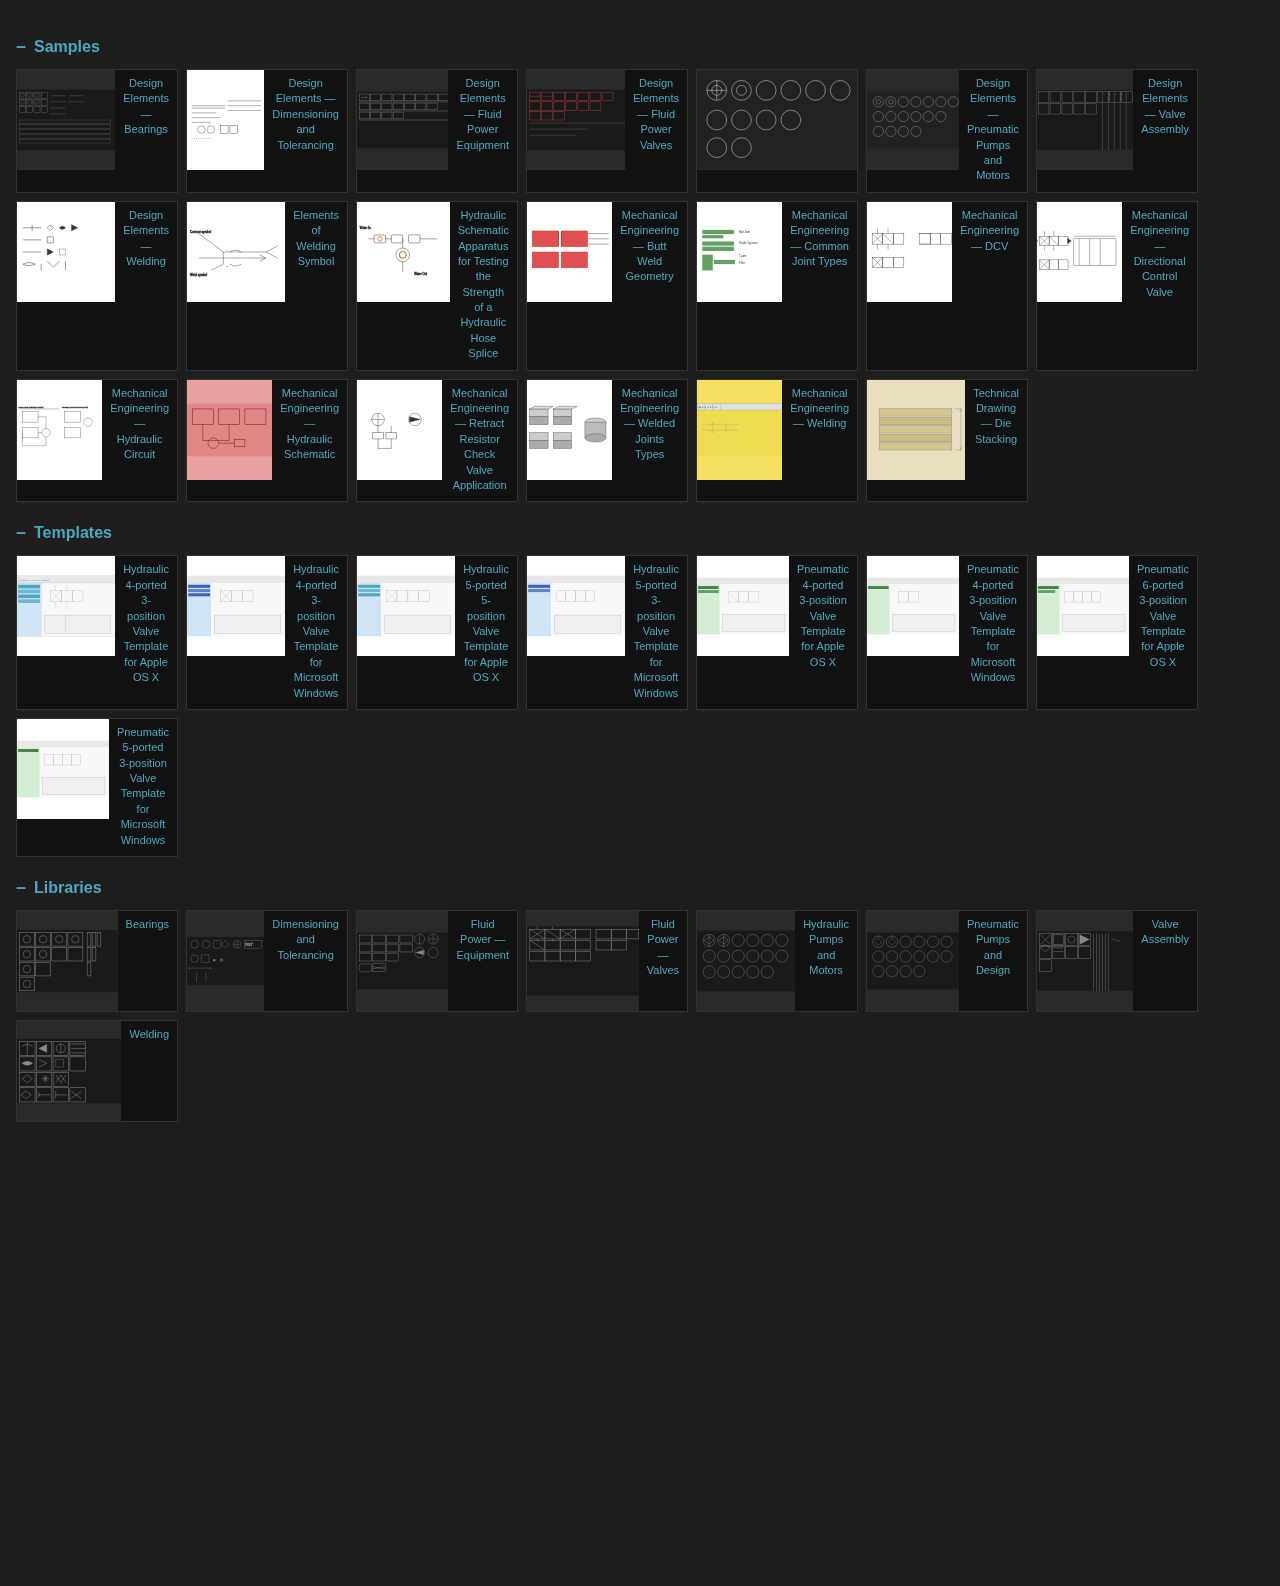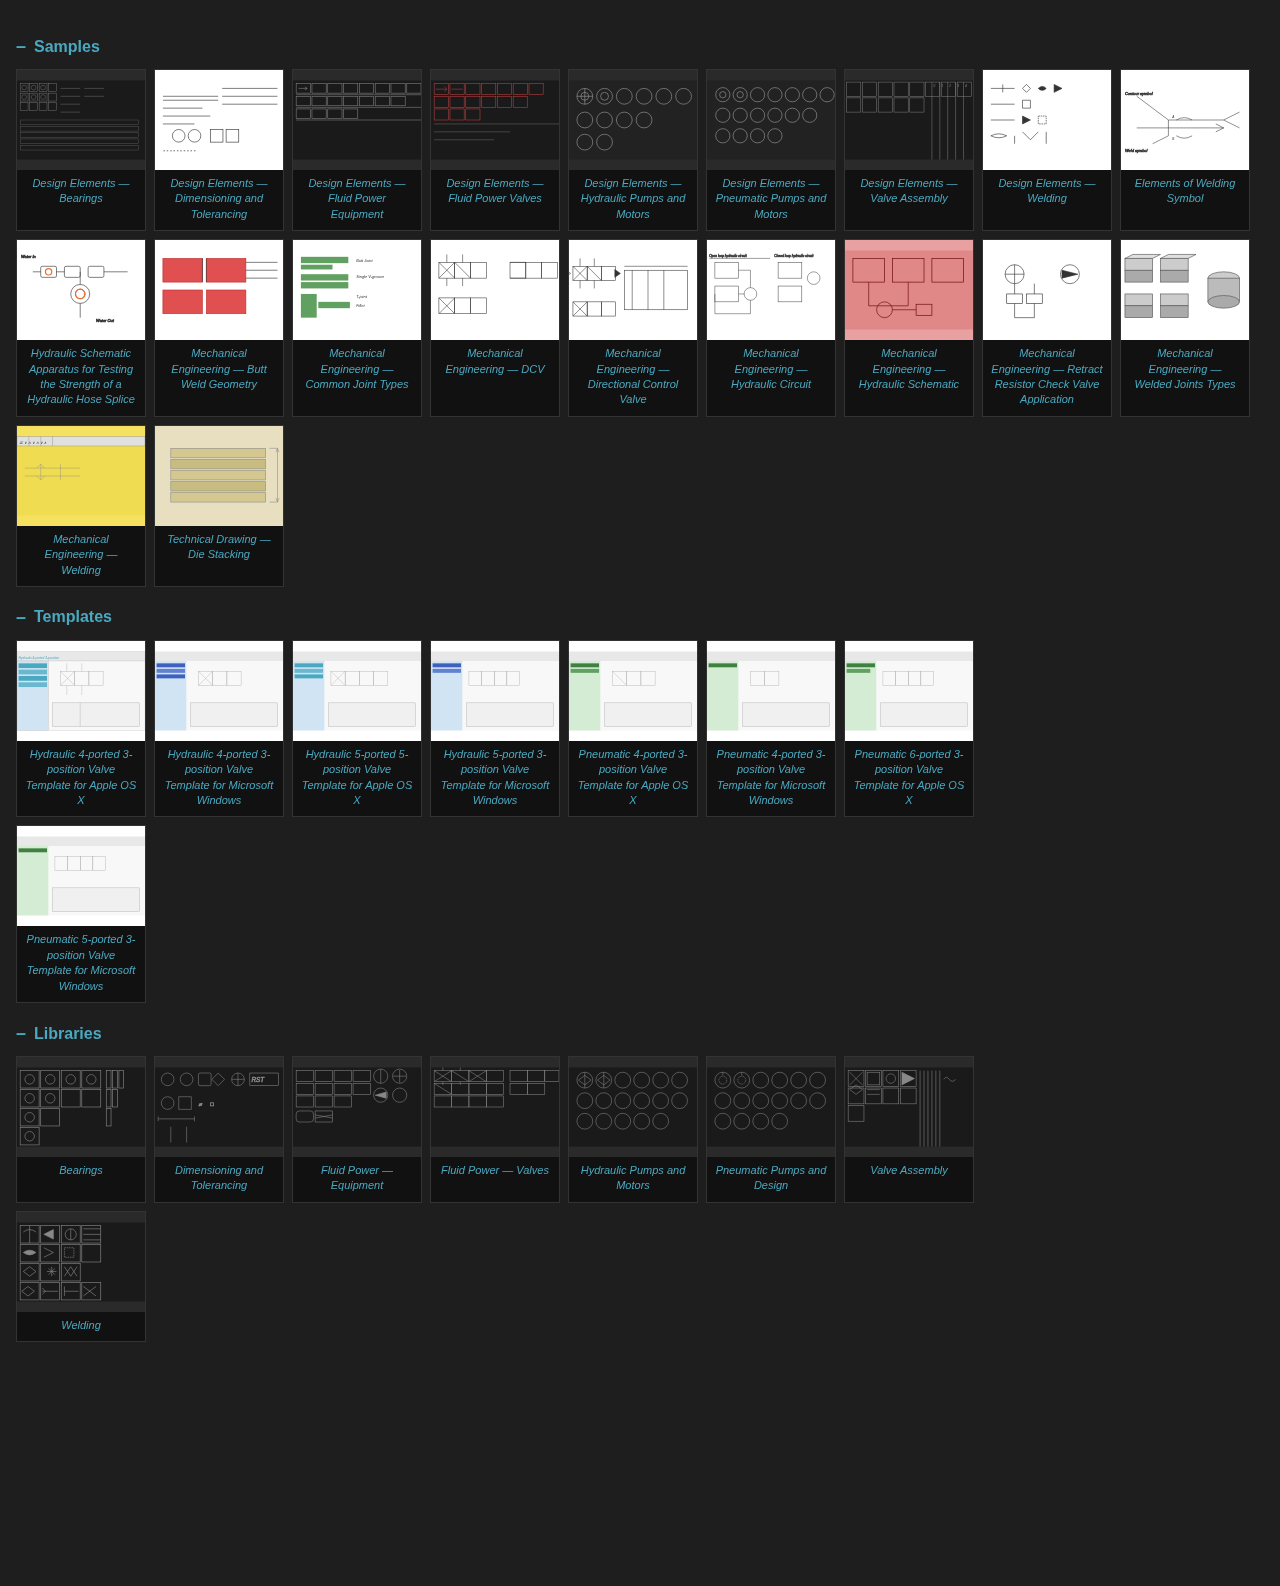--- a/index.html
+++ b/index.html
@@ -29,25 +29,24 @@
     }
     .grid {
       display: flex;
       flex-wrap: wrap;
       gap: 8px;
       margin-bottom: 8px;
     }
     .card {
       background: #111;
       border: 1px solid #333;
-      width: 130px;
+      width: 162px;
       cursor: pointer;
       display: flex;
-      flex-direction: column;
-      font-style: italic;
+      flex-direction: row;
     }
     .card-thumb {
       width: 100%;
       height: 100px;
       background: #2a2a2a;
       display: flex;
       align-items: center;
       justify-content: flex-end;
       overflow: hidden;
       position: relative;
@@ -249,21 +248,20 @@
             <circle cx="70" cy="50" r="10"></circle>
               <circle cx="95" cy="50" r="10"></circle>
             <circle cx="20" cy="78" r="10"></circle>
               <circle cx="45" cy="78" r="10"></circle>
 
             <line x1="20" y1="10" x2="20" y2="30"></line>
               <line x1="10" y1="20" x2="30" y2="20"></line>
           </g>
         </svg>
       </div>
-      <div class="card-label">Design Elements — Hydraulic Pumps and Motors</div>
     </div>
 
     <div class="card">
       <div class="card-thumb">
         <svg class="svg-thumb" viewBox="0 0 162 100" xmlns="http://www.w3.org/2000/svg">
           <rect width="162" height="100" fill="#222"></rect>
           <g stroke="#aaa" stroke-width="0.7" fill="none">
             <circle cx="20" cy="18" r="9"></circle>
               <circle cx="42" cy="18" r="9"></circle>
             <circle cx="64" cy="18" r="9"></circle>

